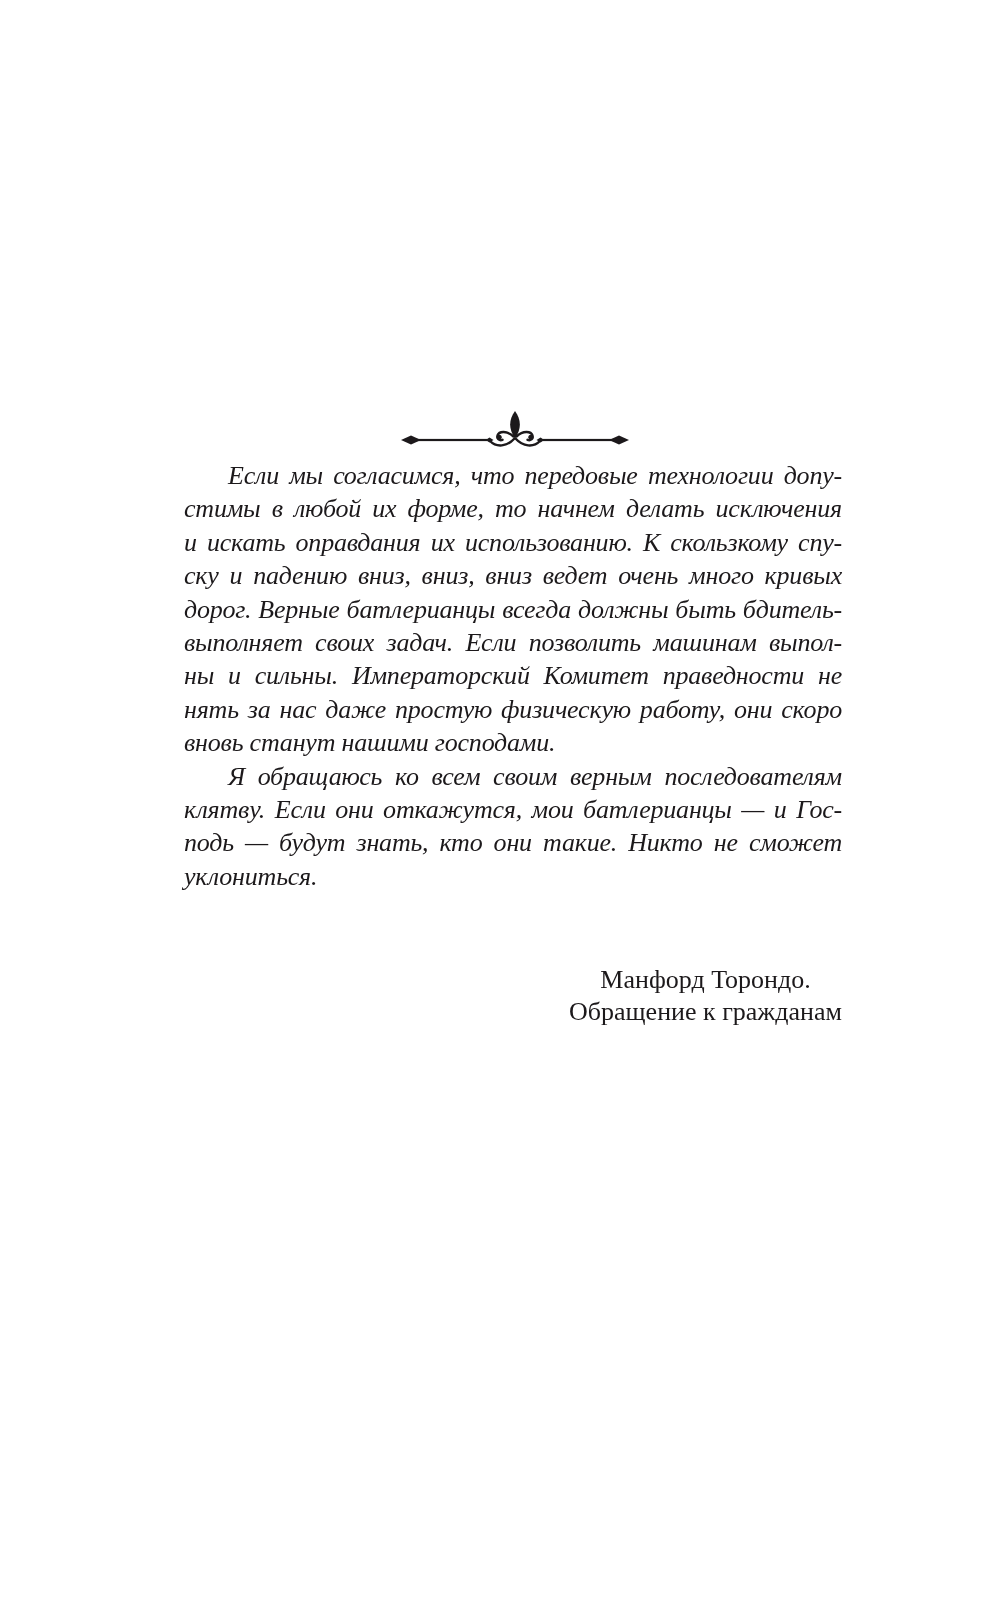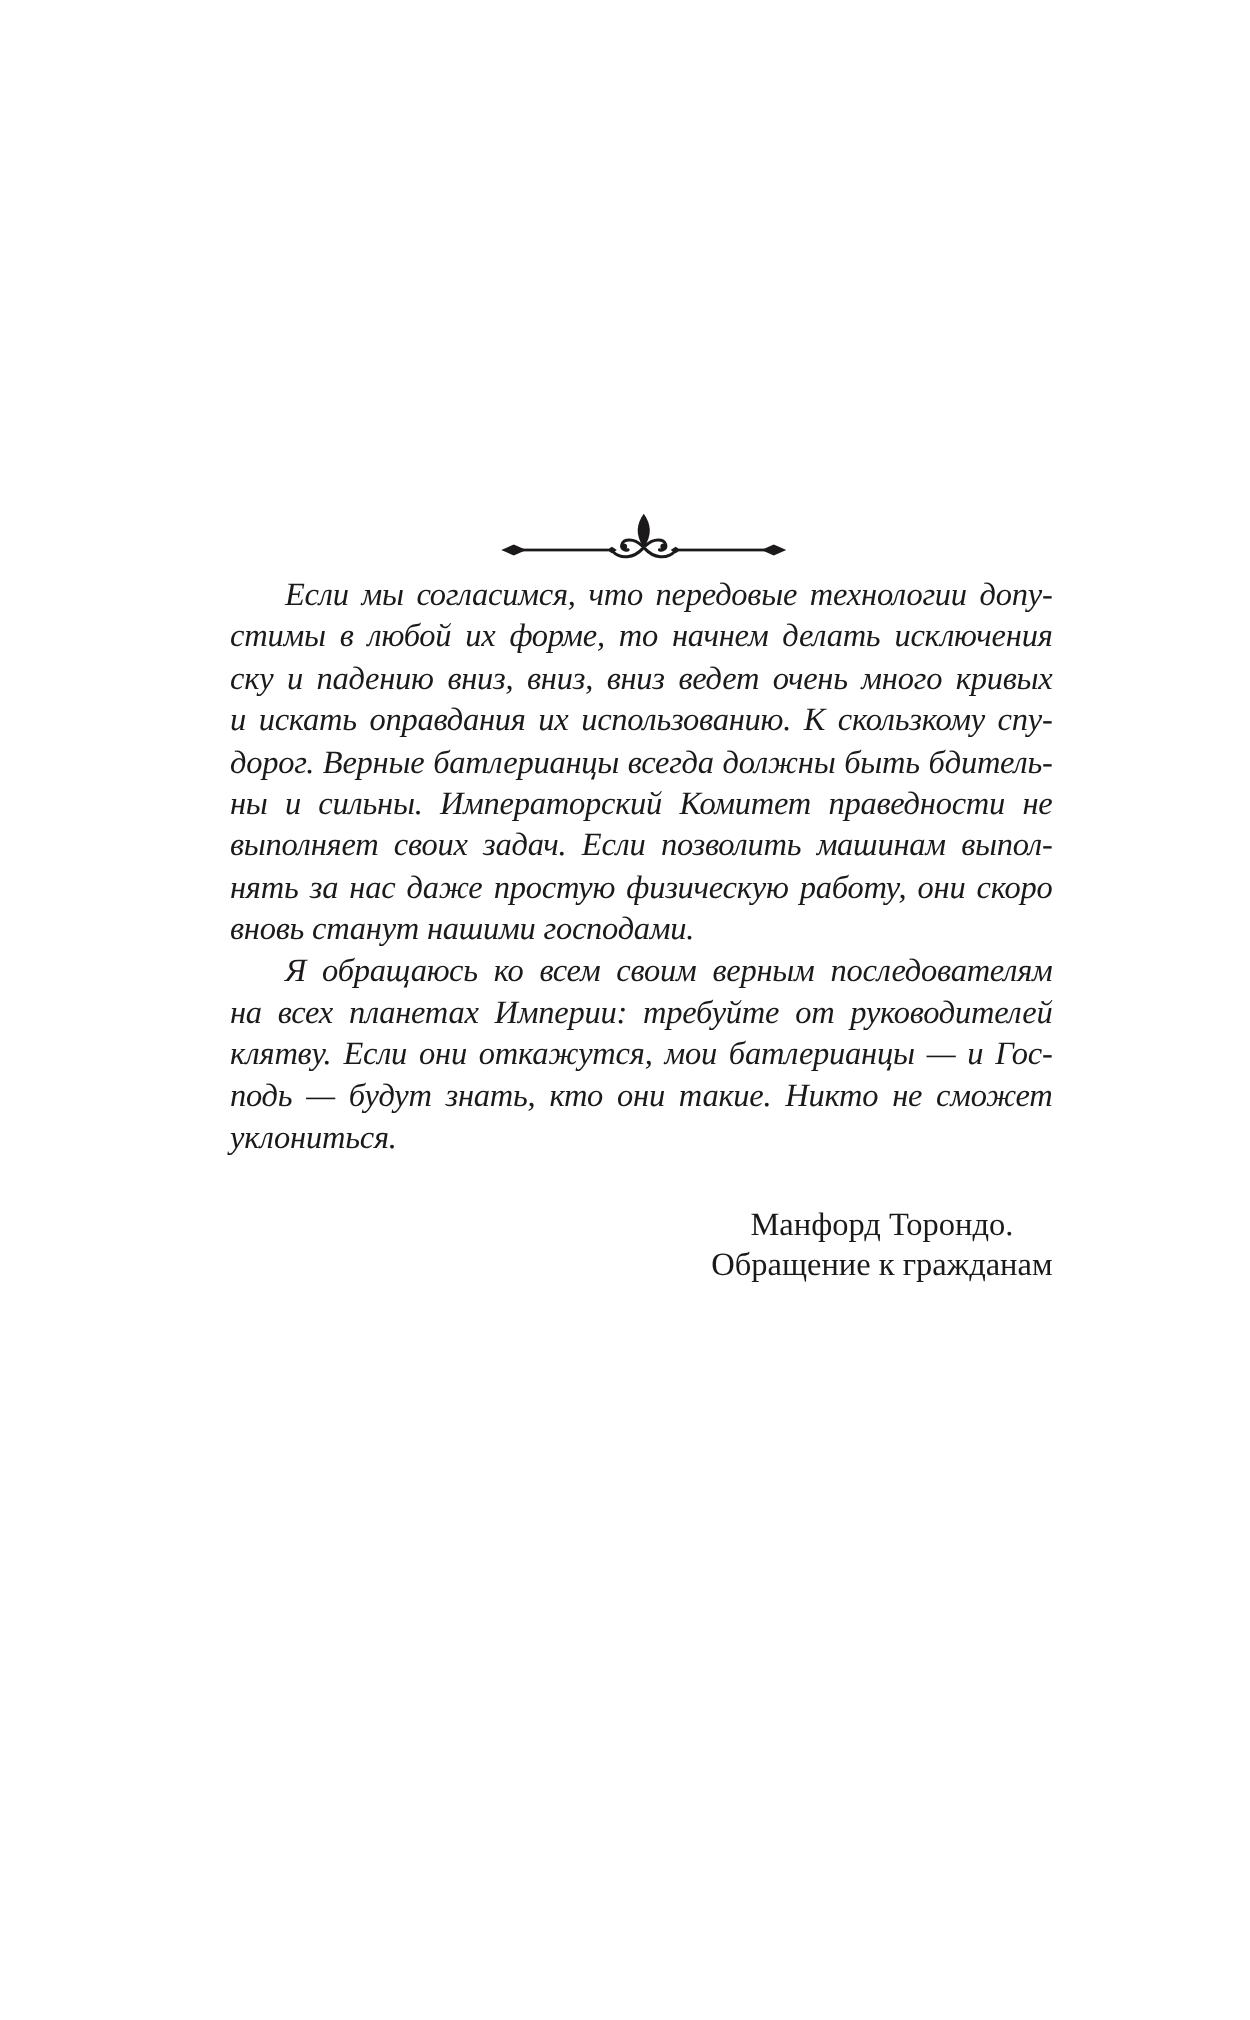--- a/index.html
+++ b/index.html
@@ -83,30 +83,29 @@
       <path d="M113.5,28.5 C107,22.5 99,23 97.5,27.5 C96.5,30.8 99.5,33 102.5,31.8"></path>
       <path d="M116.5,28.5 C123,22.5 131,23 132.5,27.5 C133.5,30.8 130.5,33 127.5,31.8"></path>
       <path d="M114.5,30.5 C107,38.8 96.5,39.8 90,33"></path>
       <path d="M115.5,30.5 C123,38.8 133.5,39.8 140,33"></path>
     </g>
   </svg>
 
   <div class="quote">
     <div class="line indent">Если мы согласимся, что передовые технологии допу-</div>
     <div class="line">стимы в любой их форме, то начнем делать исключения</div>
+    <div class="line">и искать оправдания их использованию. К скользкому спу-</div>
     <div class="line">ску и падению вниз, вниз, вниз ведет очень много кривых</div>
-    <div class="line">и искать оправдания их использованию. К скользкому спу-</div>
     <div class="line">дорог. Верные батлерианцы всегда должны быть бдитель-</div>
+    <div class="line">выполняет своих задач. Если позволить машинам выпол-</div>
     <div class="line">ны и сильны. Императорский Комитет праведности не</div>
-    <div class="line">выполняет своих задач. Если позволить машинам выпол-</div>
     <div class="line">нять за нас даже простую физическую работу, они скоро</div>
     <div class="line para-end">вновь станут нашими господами.</div>
 
     <div class="line indent">Я обращаюсь ко всем своим верным последователям</div>
-    <div class="line">на всех планетах Империи: требуйте от руководителей</div>
     <div class="line">клятву. Если они откажутся, мои батлерианцы — и Гос-</div>
     <div class="line">подь — будут знать, кто они такие. Никто не сможет</div>
     <div class="line para-end">уклониться.</div>
   </div>
 
   <div class="attribution">
     <div>Манфорд Торондо.</div>
     <div>Обращение к гражданам</div>
   </div>
 

